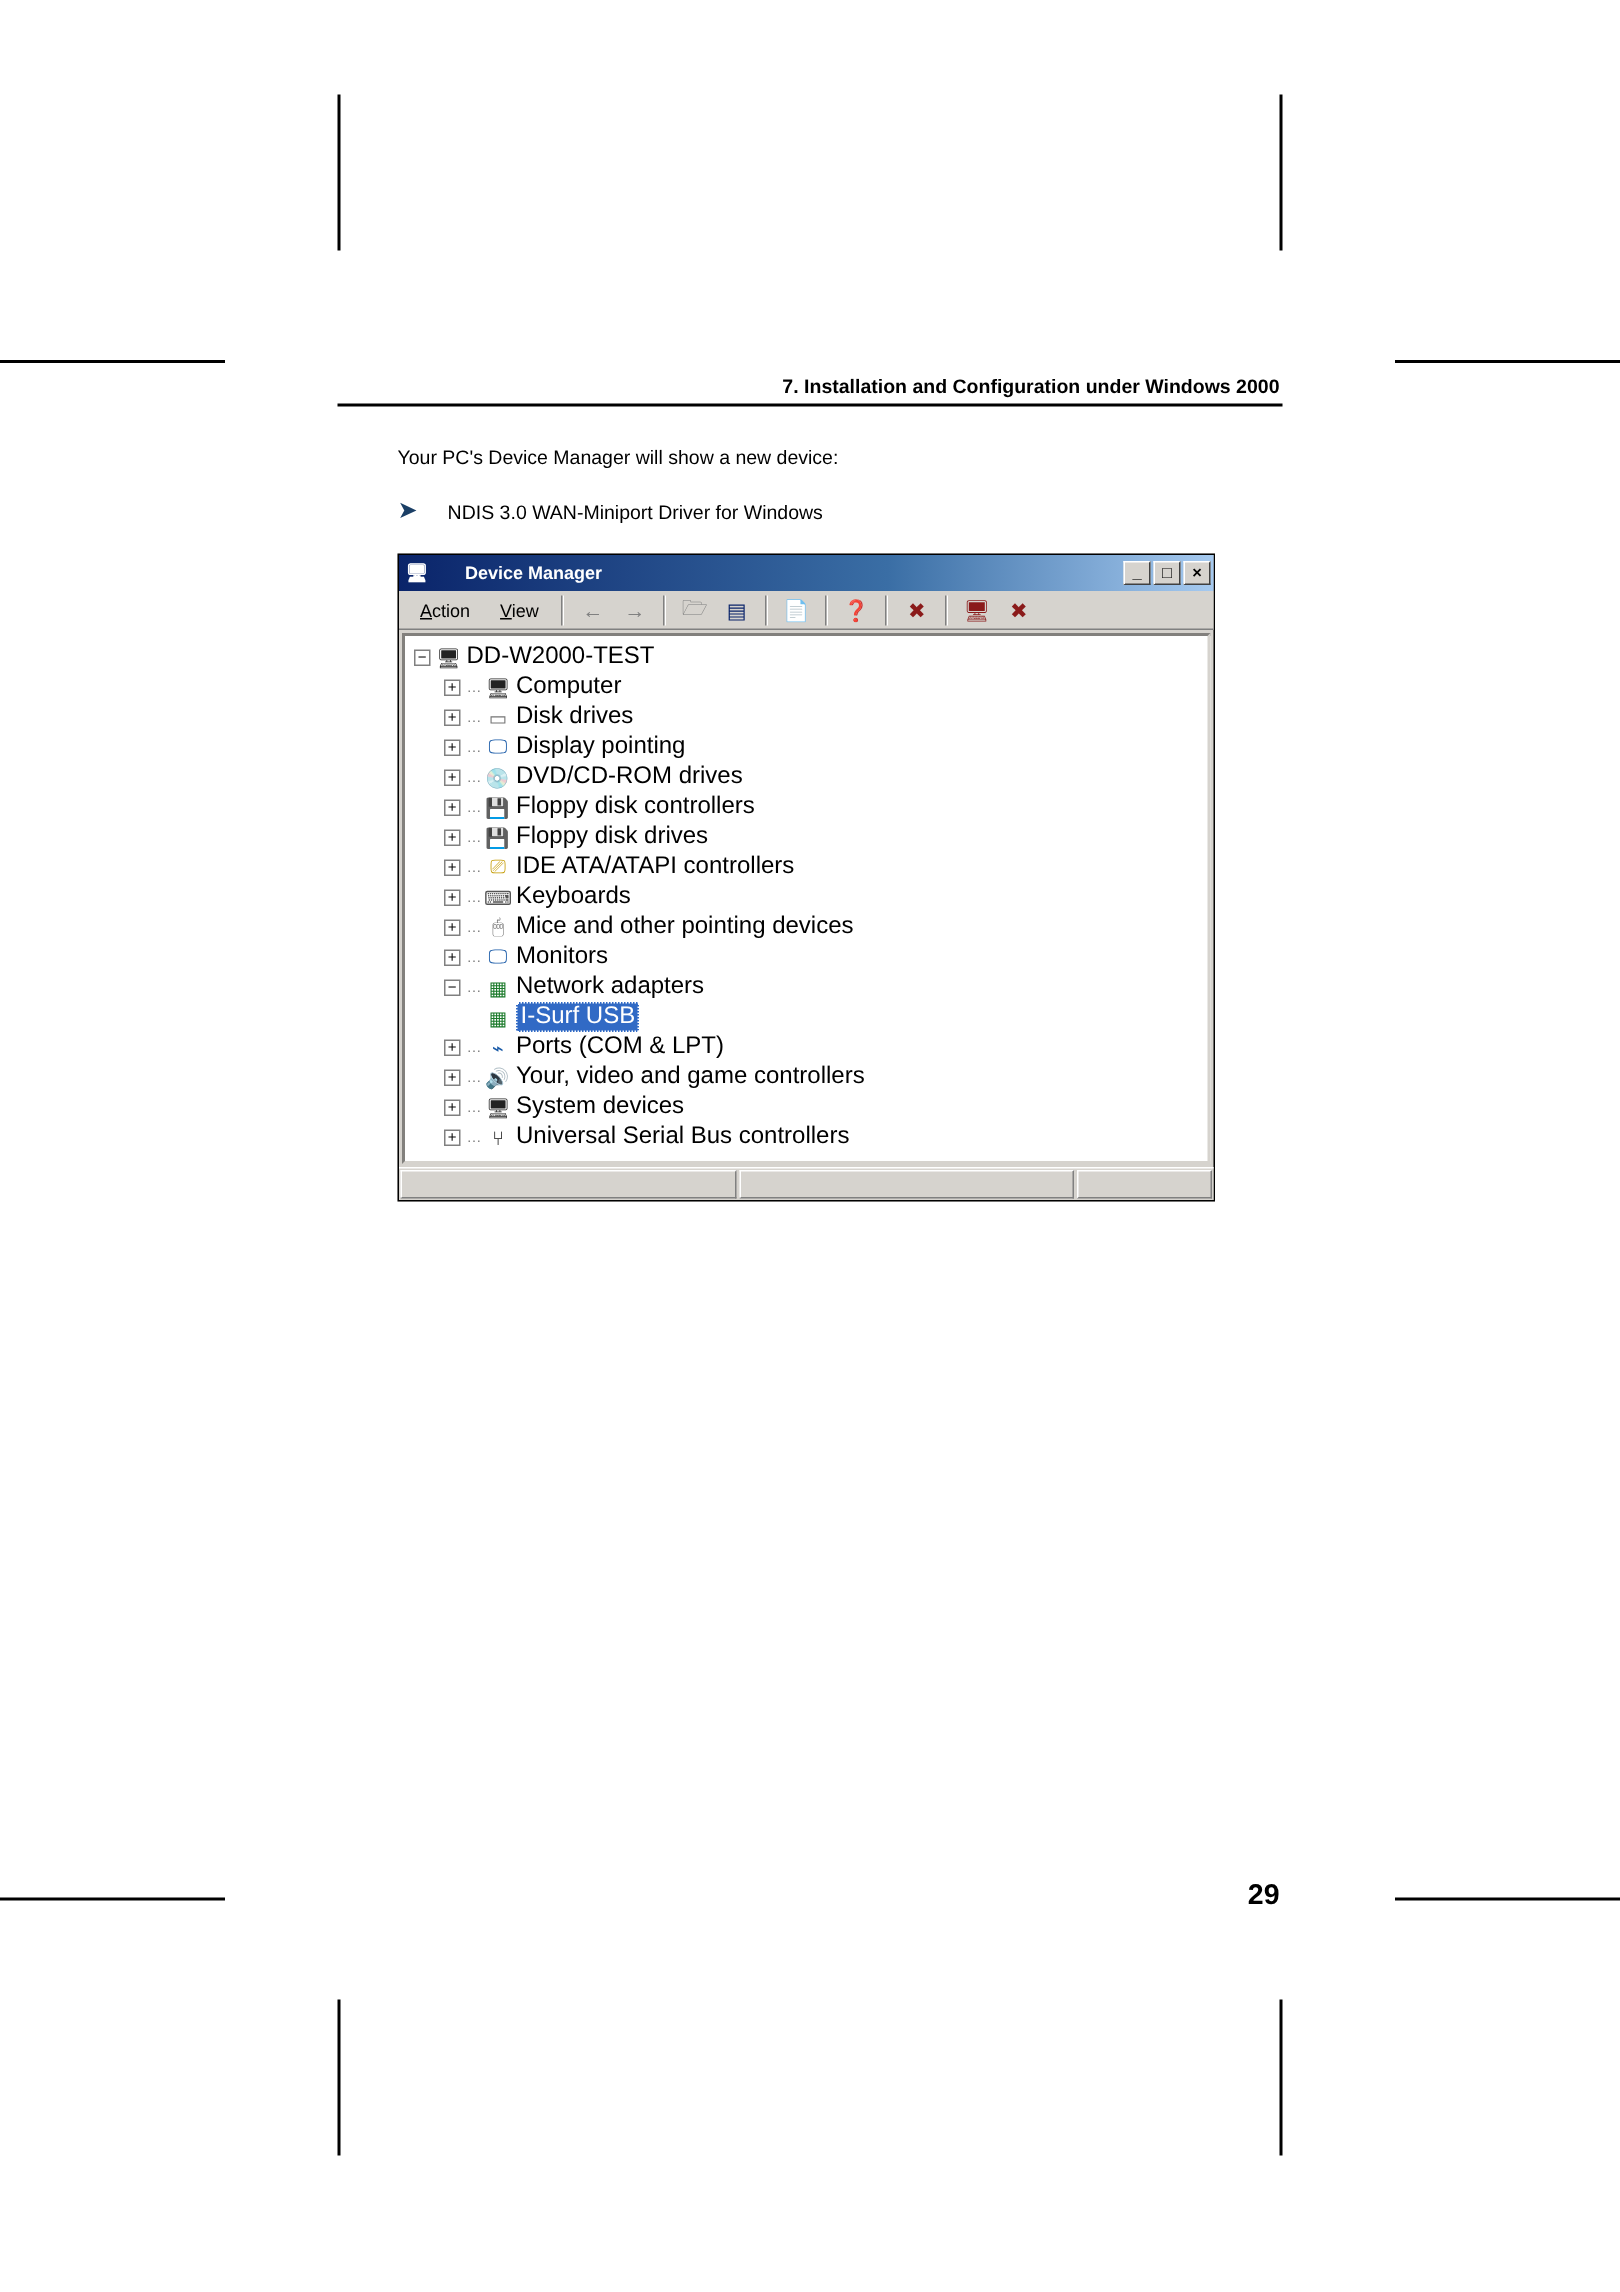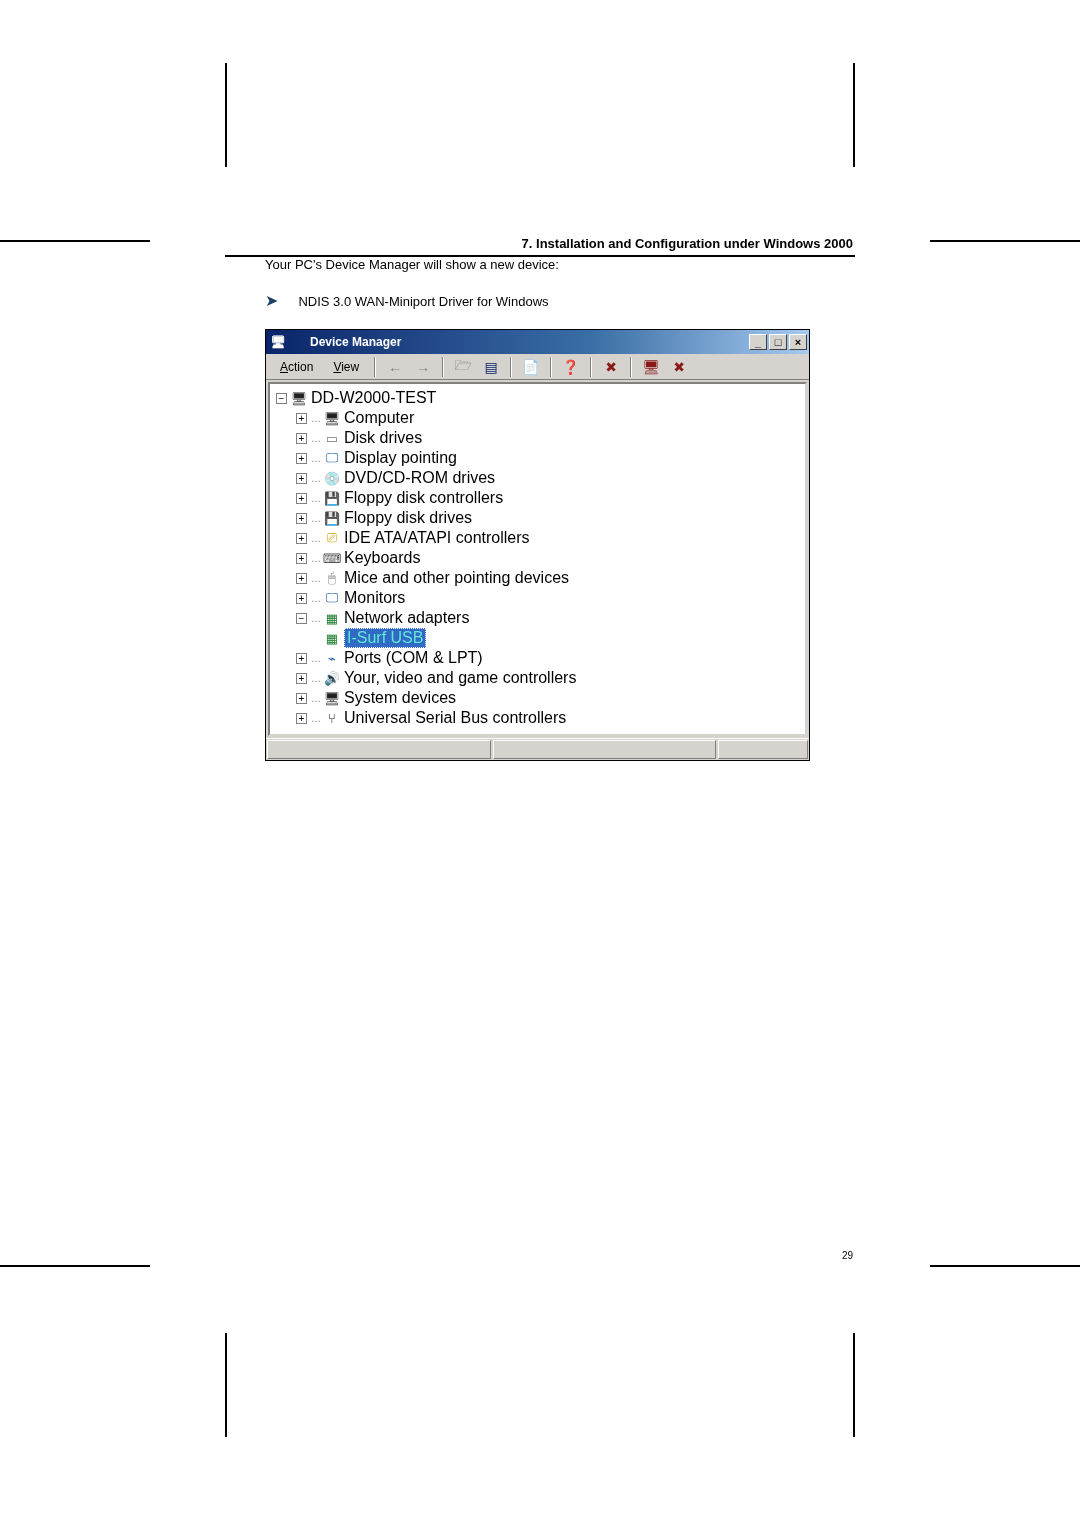--- a/index.html
+++ b/index.html
@@ -20,35 +20,36 @@
   .crop.bot-h  { top: 1265px; left: 0;  width: 150px; height: 2px; }
   .crop.bot-v  { top: 1333px; left: 225px; width: 2px;  height: 104px; }
   .crop.top-hr { top: 240px; right: 0;  width: 150px; height: 2px; }
   .crop.top-vr { top: 63px;  right: 225px; width: 2px; height: 104px; }
   .crop.bot-hr { top: 1265px; right: 0; width: 150px; height: 2px; }
   .crop.bot-vr { top: 1333px; right: 225px; width: 2px; height: 104px; }
 
   
   .page {
     position: absolute;
-    top: 236px;
+    top: 250px;
     left: 225px;
     width: 630px;   
     height: 1025px; 
   }
 
   .chapter-title {
     font-size: 13px;
     font-weight: bold;
     text-align: right;
     padding: 0 2px 4px 0;
     border-bottom: 2px solid #000;
   }
 
   .body-text {
+    margin-top: 26px;
     font-size: 13px;
     margin-left: 40px;
   }
 
   .bullet-row {
     margin-top: 22px;
     margin-left: 40px;
     display: flex;
     align-items: flex-start;
     gap: 20px;
@@ -162,21 +163,21 @@
   }
   .node .ico {
     width: 16px; height: 16px;
     margin-right: 4px;
     display:inline-flex; align-items:center; justify-content:center;
     font-size: 13px;
   }
   .node .lbl { font-size: 16px; }
   .node .lbl.selected {
     background: #316ac5;
-    color: #5eead4;
+    color: #ffffff;
     padding: 0 2px;
     border: 1px dotted #fff;
   }
   .ind0 { padding-left: 2px; }
   .ind1 { padding-left: 22px; }
   .ind2 { padding-left: 50px; }
   .ico.pc     { color:#222; }
   .ico.drive  { color:#777; }
   .ico.disp   { color:#1a5ba8; }
   .ico.cd     { color:#c49a00; }
@@ -212,22 +213,22 @@
     margin-left: 40px;
     font-family: "Courier New", monospace;
     font-size: 13px;
     font-weight: bold;
   }
 
   .page-num {
     position: absolute;
     right: 2px;
     bottom: 0;
-    font-size: 10px;
-    font-weight: normal;
+    font-size: 19px;
+    font-weight: bold;
   }
 </style>
 </head>
 <body>
 
 <div class="crop top-h"></div>
 <div class="crop top-v"></div>
 <div class="crop bot-h"></div>
 <div class="crop bot-v"></div>
 <div class="crop top-hr"></div>

